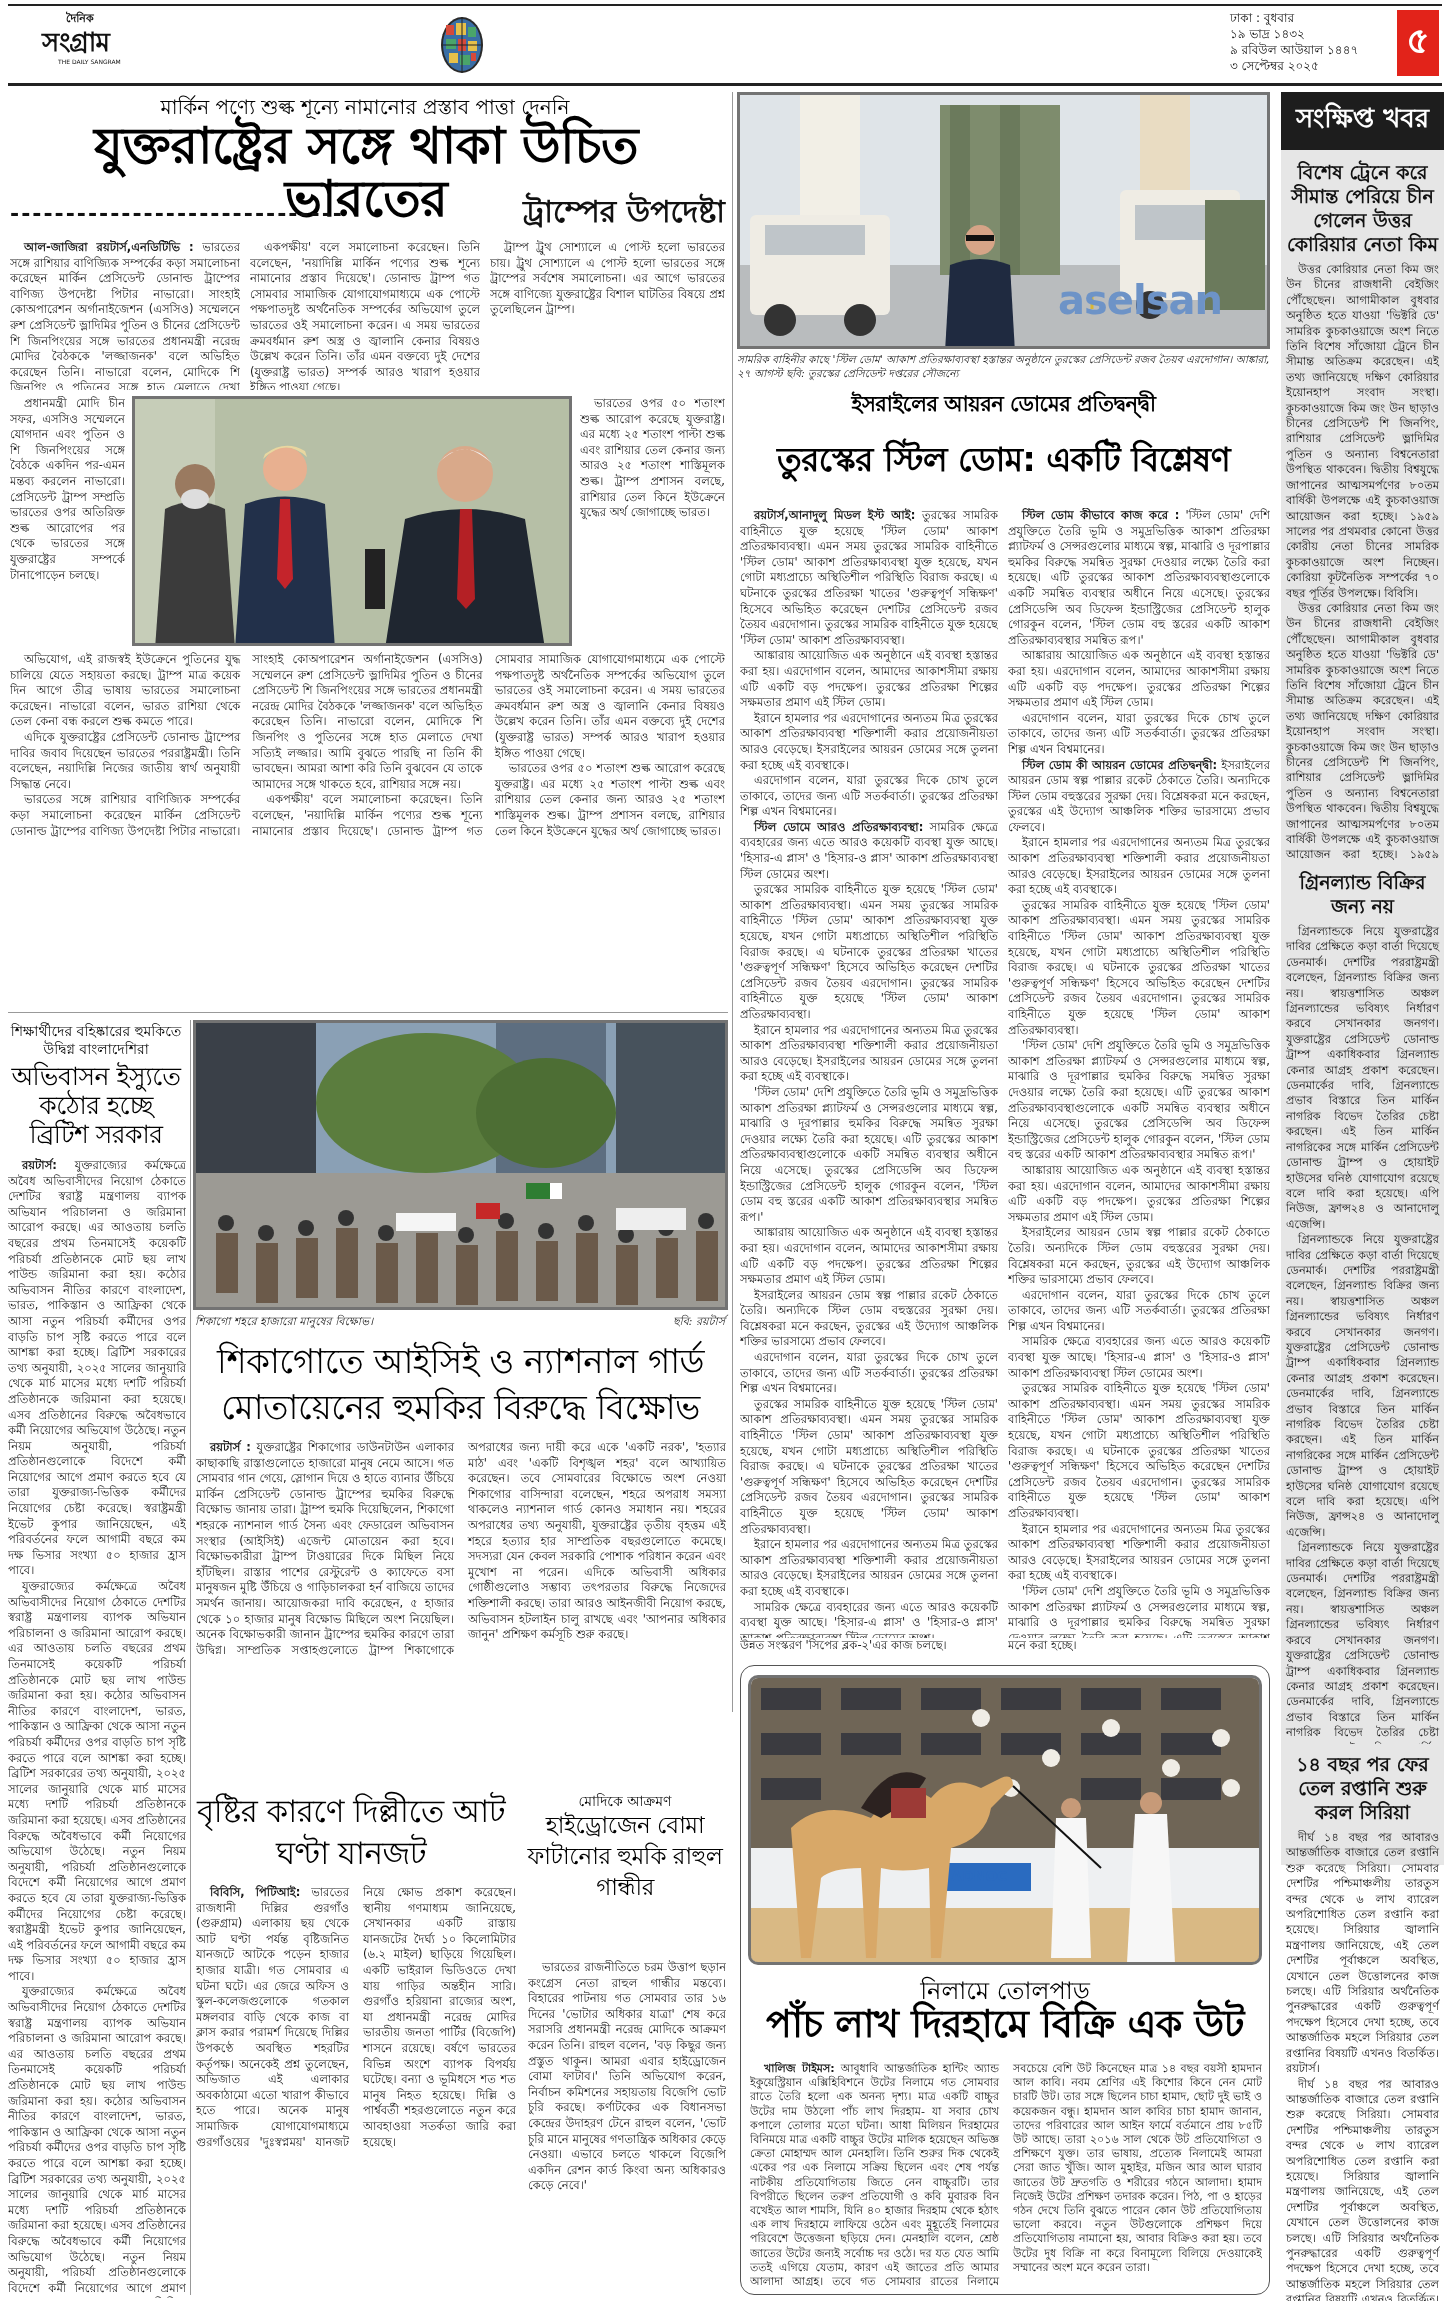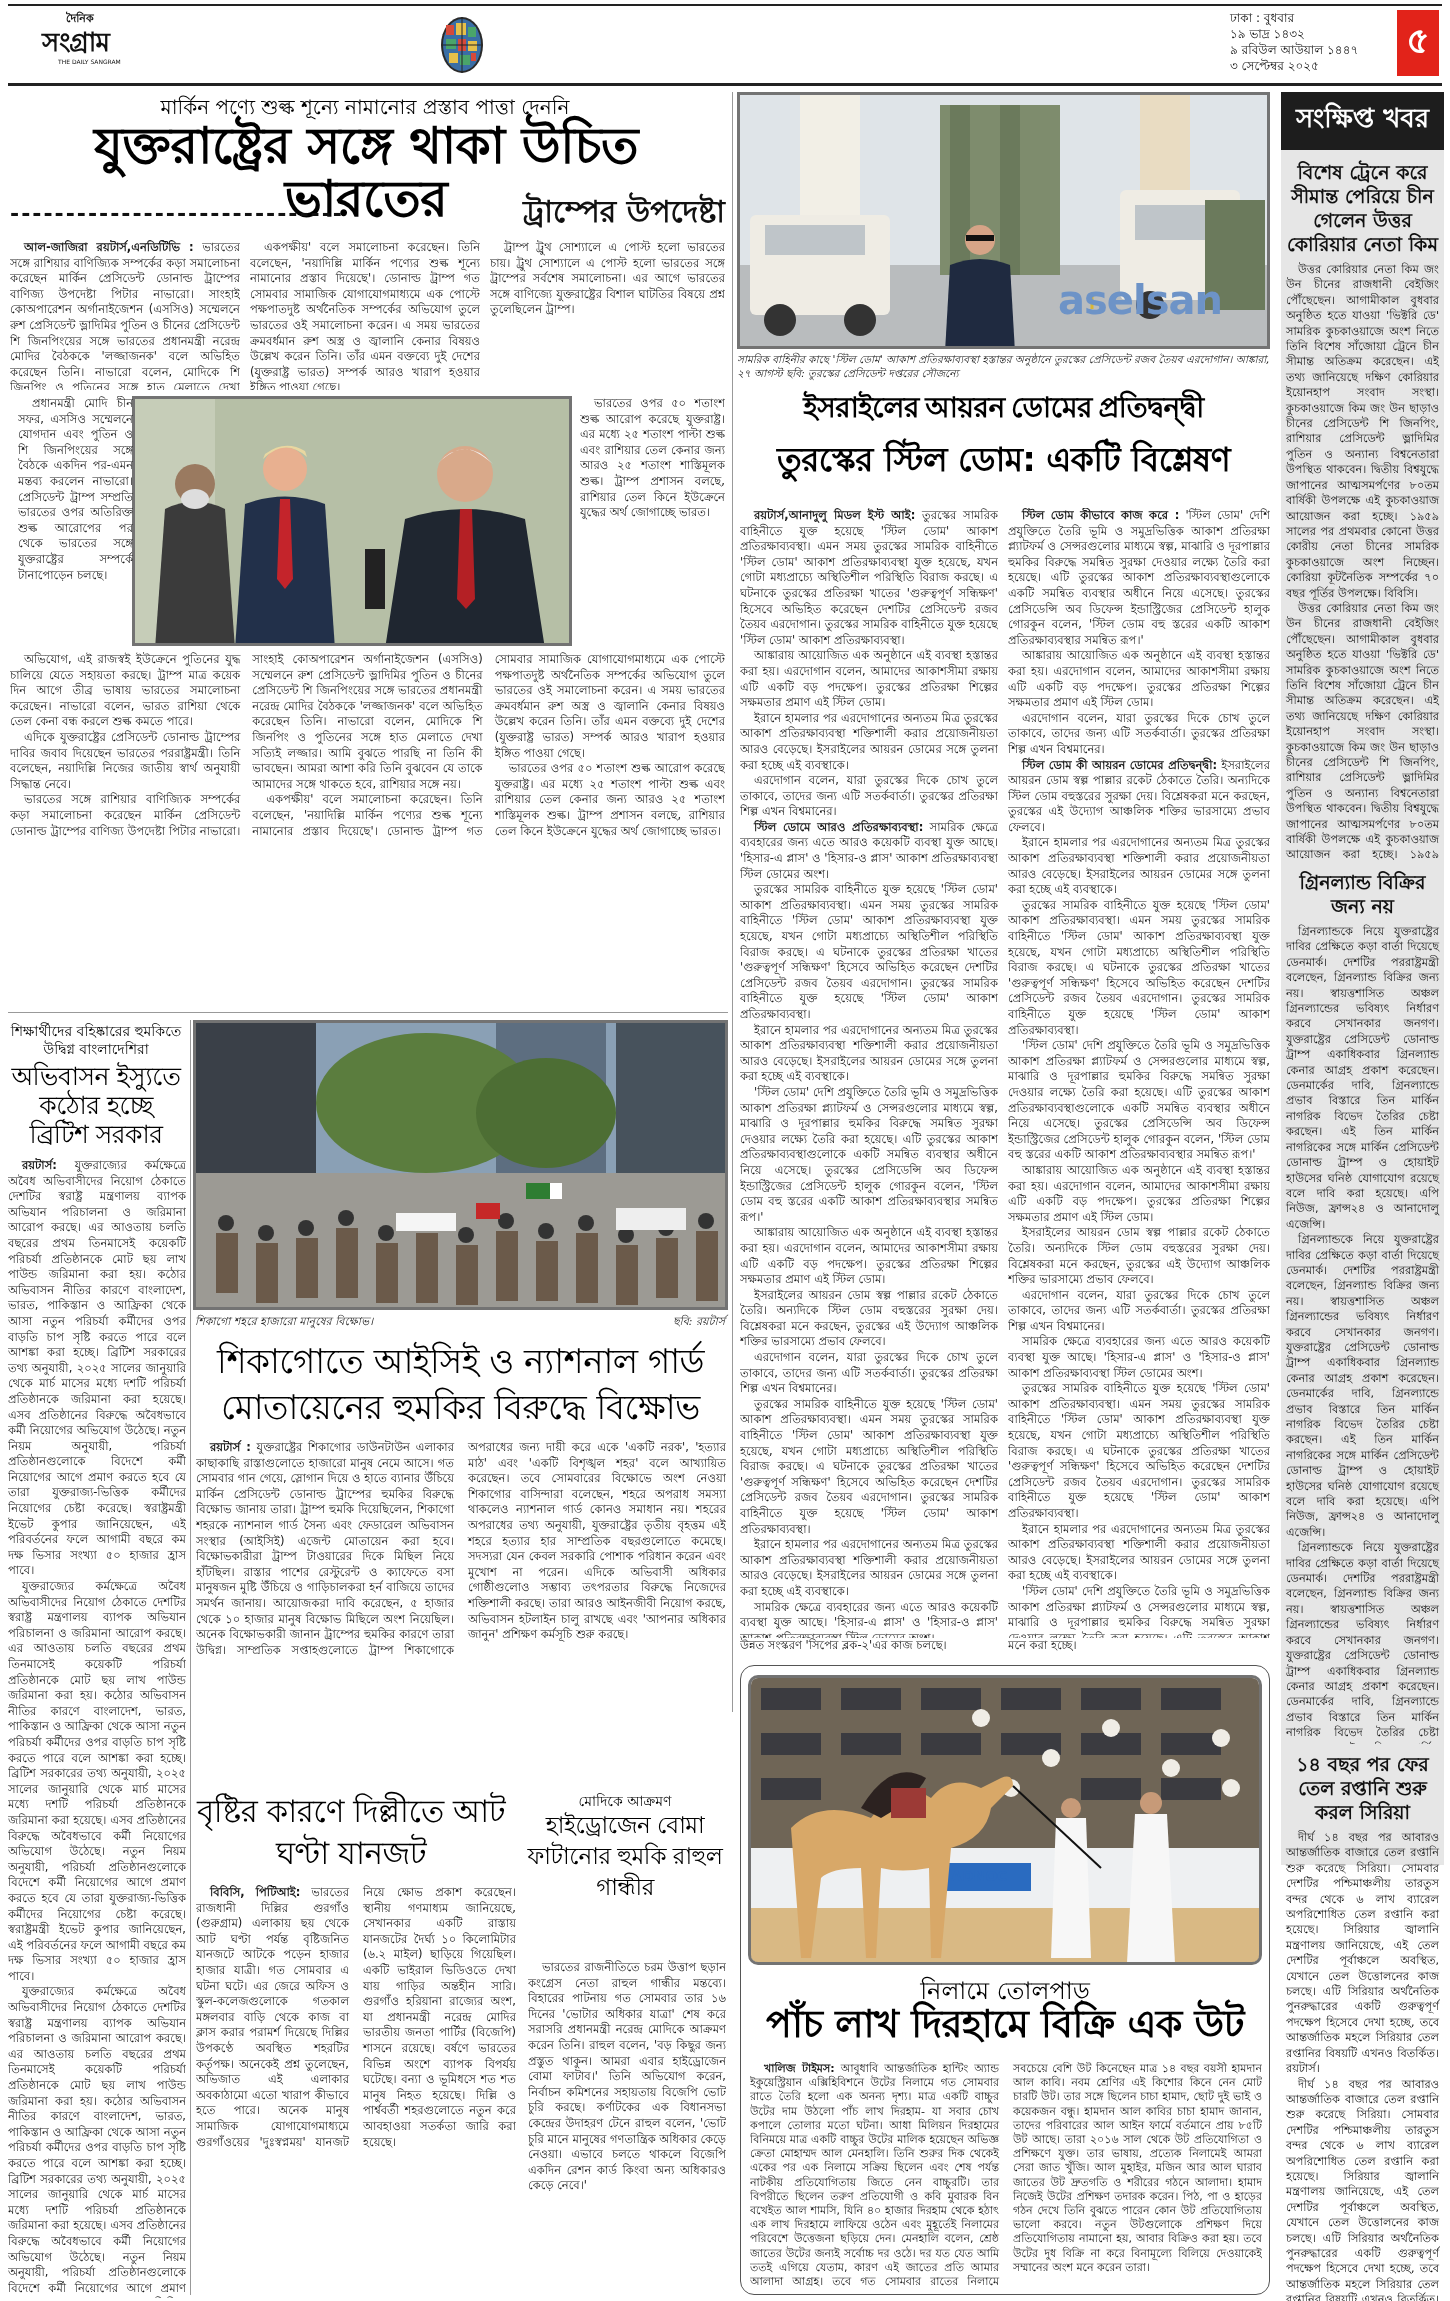--- a/index.html
+++ b/index.html
@@ -96,21 +96,21 @@
       <path d="M145 100 L155 100 L158 180 L150 190 L142 180Z" fill="#c4242b"></path>
 
     <circle cx="330" cy="75" r="28" fill="#d9a98a"></circle>
       <path d="M302 65 Q330 35 358 65 Q340 50 330 50 Q318 50 302 65Z" fill="#f0f0f0"></path>
     <path d="M270 120 Q330 100 390 120 L410 250 H250Z" fill="#1f2630"></path>
       <path d="M325 110 L337 110 L340 200 L331 210 L322 200Z" fill="#b42025"></path>
     <rect x="230" y="150" width="20" height="60" fill="#222"></rect>
   </svg>
 </div>
 
-<div class="abs body-text" style="left:10px;top:396px;width:115px;height:250px;margin-left:8px;">
+<div class="abs body-text" style="left:10px;top:396px;width:115px;height:250px;">
   <p>প্রধানমন্ত্রী মোদি চীন সফর, এসসিও সম্মেলনে যোগদান এবং পুতিন ও শি জিনপিংয়ের সঙ্গে বৈঠকে একদিন পর-এমন মন্তব্য করলেন নাভারো। প্রেসিডেন্ট ট্রাম্প সম্প্রতি ভারতের ওপর অতিরিক্ত শুল্ক আরোপের পর থেকে ভারতের সঙ্গে যুক্তরাষ্ট্রের সম্পর্কে টানাপোড়েন চলছে।</p>
 </div>
 <div class="abs body-text" style="left:580px;top:396px;width:145px;height:250px;">
   <p>ভারতের ওপর ৫০ শতাংশ শুল্ক আরোপ করেছে যুক্তরাষ্ট্র। এর মধ্যে ২৫ শতাংশ পাল্টা শুল্ক এবং রাশিয়ার তেল কেনার জন্য আরও ২৫ শতাংশ শাস্তিমূলক শুল্ক। ট্রাম্প প্রশাসন বলছে, রাশিয়ার তেল কিনে ইউক্রেনে যুদ্ধের অর্থ জোগাচ্ছে ভারত।</p>
 </div>
 <div class="abs body-text cols3" style="left:10px;top:652px;width:715px;height:355px;">
   <p>অভিযোগ, এই রাজস্বই ইউক্রেনে পুতিনের যুদ্ধ চালিয়ে যেতে সহায়তা করছে। ট্রাম্প মাত্র কয়েক দিন আগে তীব্র ভাষায় ভারতের সমালোচনা করেছেন। নাভারো বলেন, ভারত রাশিয়া থেকে তেল কেনা বন্ধ করলে শুল্ক কমতে পারে।</p>
   <p>এদিকে যুক্তরাষ্ট্রের প্রেসিডেন্ট ডোনাল্ড ট্রাম্পের দাবির জবাব দিয়েছেন ভারতের পররাষ্ট্রমন্ত্রী। তিনি বলেছেন, নয়াদিল্লি নিজের জাতীয় স্বার্থ অনুযায়ী সিদ্ধান্ত নেবে।</p>
   <p>ভারতের সঙ্গে রাশিয়ার বাণিজ্যিক সম্পর্কের কড়া সমালোচনা করেছেন মার্কিন প্রেসিডেন্ট ডোনাল্ড ট্রাম্পের বাণিজ্য উপদেষ্টা পিটার নাভারো। সাংহাই কোঅপারেশন অর্গানাইজেশন (এসসিও) সম্মেলনে রুশ প্রেসিডেন্ট ভ্লাদিমির পুতিন ও চীনের প্রেসিডেন্ট শি জিনপিংয়ের সঙ্গে ভারতের প্রধানমন্ত্রী নরেন্দ্র মোদির বৈঠককে 'লজ্জাজনক' বলে অভিহিত করেছেন তিনি। নাভারো বলেন, মোদিকে শি জিনপিং ও পুতিনের সঙ্গে হাত মেলাতে দেখা সত্যিই লজ্জার। আমি বুঝতে পারছি না তিনি কী ভাবছেন। আমরা আশা করি তিনি বুঝবেন যে তাকে আমাদের সঙ্গে থাকতে হবে, রাশিয়ার সঙ্গে নয়।</p>
   <p>একপক্ষীয়' বলে সমালোচনা করেছেন। তিনি বলেছেন, 'নয়াদিল্লি মার্কিন পণ্যের শুল্ক শূন্যে নামানোর প্রস্তাব দিয়েছে'। ডোনাল্ড ট্রাম্প গত সোমবার সামাজিক যোগাযোগমাধ্যমে এক পোস্টে পক্ষপাতদুষ্ট অর্থনৈতিক সম্পর্কের অভিযোগ তুলে ভারতের ওই সমালোচনা করেন। এ সময় ভারতের ক্রমবর্ধমান রুশ অস্ত্র ও জ্বালানি কেনার বিষয়ও উল্লেখ করেন তিনি। তাঁর এমন বক্তব্যে দুই দেশের (যুক্তরাষ্ট্র ভারত) সম্পর্ক আরও খারাপ হওয়ার ইঙ্গিত পাওয়া গেছে।</p>
@@ -139,21 +139,21 @@
 
     <circle cx="240" cy="145" r="15" fill="#d6a487"></circle>
       <rect x="226" y="140" width="28" height="6" fill="#111"></rect>
     <path d="M210 170 Q240 158 270 170 L275 257 H205Z" fill="#1f2a40"></path>
     <path d="M352 200 L352 214" stroke="#d9b733" stroke-width="3"></path>
   </svg>
   <div style="position:absolute;left:318px;top:182px;font-size:40px;font-weight:bold;color:#6d93c7;letter-spacing:-1px;">aselsan</div>
 </div>
 <div class="abs caption" style="left:737px;top:352px;width:533px;height:32px;font-size:10.5px;line-height:14px;">সামরিক বাহিনীর কাছে 'স্টিল ডোম' আকাশ প্রতিরক্ষাব্যবস্থা হস্তান্তর অনুষ্ঠানে তুরস্কের প্রেসিডেন্ট রজব তৈয়ব এরদোগান। আঙ্কারা, ২৭ আগস্ট ছবি: তুরস্কের প্রেসিডেন্ট দপ্তরের সৌজন্যে</div>
 
-<div class="abs hl" style="left:737px;top:393px;width:533px;font-size:28px;font-family:Liberation Serif, serif;">ইসরাইলের আয়রন ডোমের প্রতিদ্বন্দ্বী</div>
+<div class="abs hl" style="left:737px;top:393px;width:533px;font-size:21px;">ইসরাইলের আয়রন ডোমের প্রতিদ্বন্দ্বী</div>
 <div class="abs hl" style="left:737px;top:443px;width:533px;font-size:33px;">তুরস্কের স্টিল ডোম: একটি বিশ্লেষণ</div>
 
 <div class="abs body-text" style="left:740px;top:508px;width:258px;height:1130px;">
   <p><span class="dateline">রয়টার্স,আনাদুলু মিডল ইস্ট আই:</span> <span>তুরস্কের সামরিক বাহিনীতে যুক্ত হয়েছে 'স্টিল ডোম' আকাশ প্রতিরক্ষাব্যবস্থা। এমন সময় তুরস্কের সামরিক বাহিনীতে 'স্টিল ডোম' আকাশ প্রতিরক্ষাব্যবস্থা যুক্ত হয়েছে, যখন গোটা মধ্যপ্রাচ্যে অস্থিতিশীল পরিস্থিতি বিরাজ করছে। এ ঘটনাকে তুরস্কের প্রতিরক্ষা খাতের 'গুরুত্বপূর্ণ সন্ধিক্ষণ' হিসেবে অভিহিত করেছেন দেশটির প্রেসিডেন্ট রজব তৈয়ব এরদোগান। তুরস্কের সামরিক বাহিনীতে যুক্ত হয়েছে 'স্টিল ডোম' আকাশ প্রতিরক্ষাব্যবস্থা।</span></p>
   <p>আঙ্কারায় আয়োজিত এক অনুষ্ঠানে এই ব্যবস্থা হস্তান্তর করা হয়। এরদোগান বলেন, আমাদের আকাশসীমা রক্ষায় এটি একটি বড় পদক্ষেপ। তুরস্কের প্রতিরক্ষা শিল্পের সক্ষমতার প্রমাণ এই স্টিল ডোম।</p>
   <p>ইরানে হামলার পর এরদোগানের অন্যতম মিত্র তুরস্কের আকাশ প্রতিরক্ষাব্যবস্থা শক্তিশালী করার প্রয়োজনীয়তা আরও বেড়েছে। ইসরাইলের আয়রন ডোমের সঙ্গে তুলনা করা হচ্ছে এই ব্যবস্থাকে।</p>
   <p>এরদোগান বলেন, যারা তুরস্কের দিকে চোখ তুলে তাকাবে, তাদের জন্য এটি সতর্কবার্তা। তুরস্কের প্রতিরক্ষা শিল্প এখন বিশ্বমানের।</p>
   <p><span class="dateline">স্টিল ডোমে আরও প্রতিরক্ষাব্যবস্থা:</span> <span>সামরিক ক্ষেত্রে ব্যবহারের জন্য এতে আরও কয়েকটি ব্যবস্থা যুক্ত আছে। 'হিসার-এ প্লাস' ও 'হিসার-ও প্লাস' আকাশ প্রতিরক্ষাব্যবস্থা স্টিল ডোমের অংশ।</span></p>
   <p>তুরস্কের সামরিক বাহিনীতে যুক্ত হয়েছে 'স্টিল ডোম' আকাশ প্রতিরক্ষাব্যবস্থা। এমন সময় তুরস্কের সামরিক বাহিনীতে 'স্টিল ডোম' আকাশ প্রতিরক্ষাব্যবস্থা যুক্ত হয়েছে, যখন গোটা মধ্যপ্রাচ্যে অস্থিতিশীল পরিস্থিতি বিরাজ করছে। এ ঘটনাকে তুরস্কের প্রতিরক্ষা খাতের 'গুরুত্বপূর্ণ সন্ধিক্ষণ' হিসেবে অভিহিত করেছেন দেশটির প্রেসিডেন্ট রজব তৈয়ব এরদোগান। তুরস্কের সামরিক বাহিনীতে যুক্ত হয়েছে 'স্টিল ডোম' আকাশ প্রতিরক্ষাব্যবস্থা।</p>
   <p>ইরানে হামলার পর এরদোগানের অন্যতম মিত্র তুরস্কের আকাশ প্রতিরক্ষাব্যবস্থা শক্তিশালী করার প্রয়োজনীয়তা আরও বেড়েছে। ইসরাইলের আয়রন ডোমের সঙ্গে তুলনা করা হচ্ছে এই ব্যবস্থাকে।</p>

